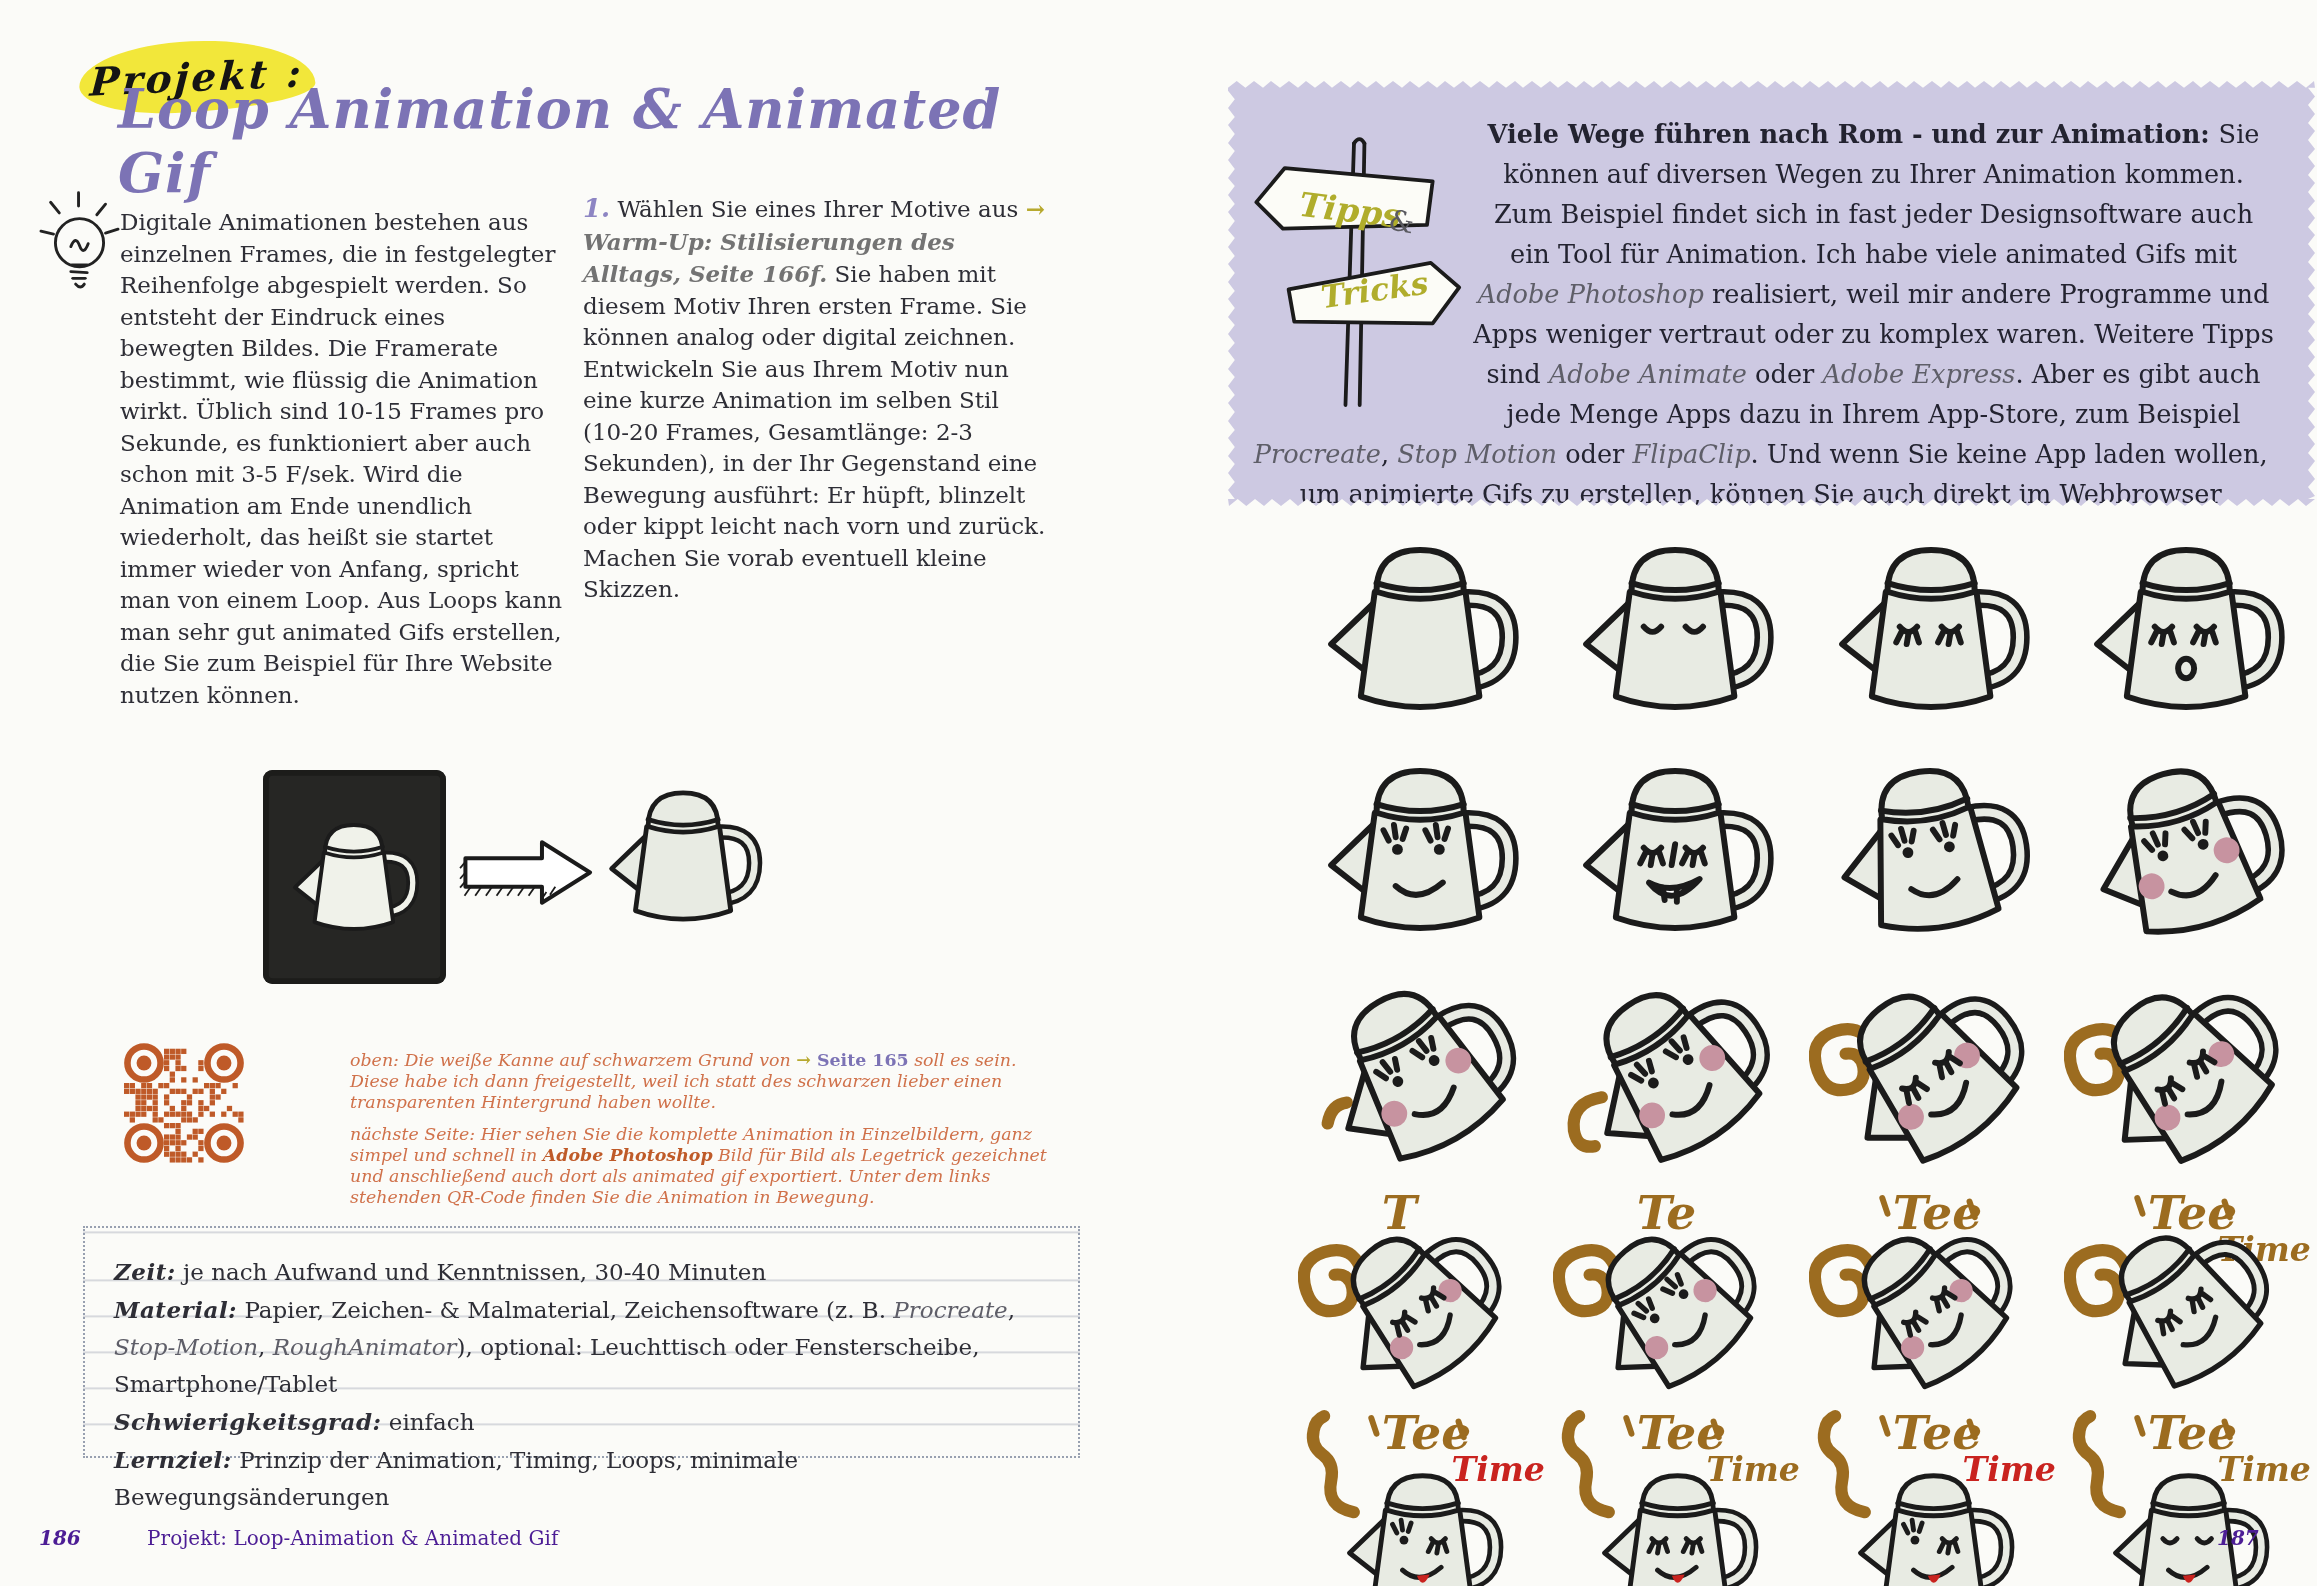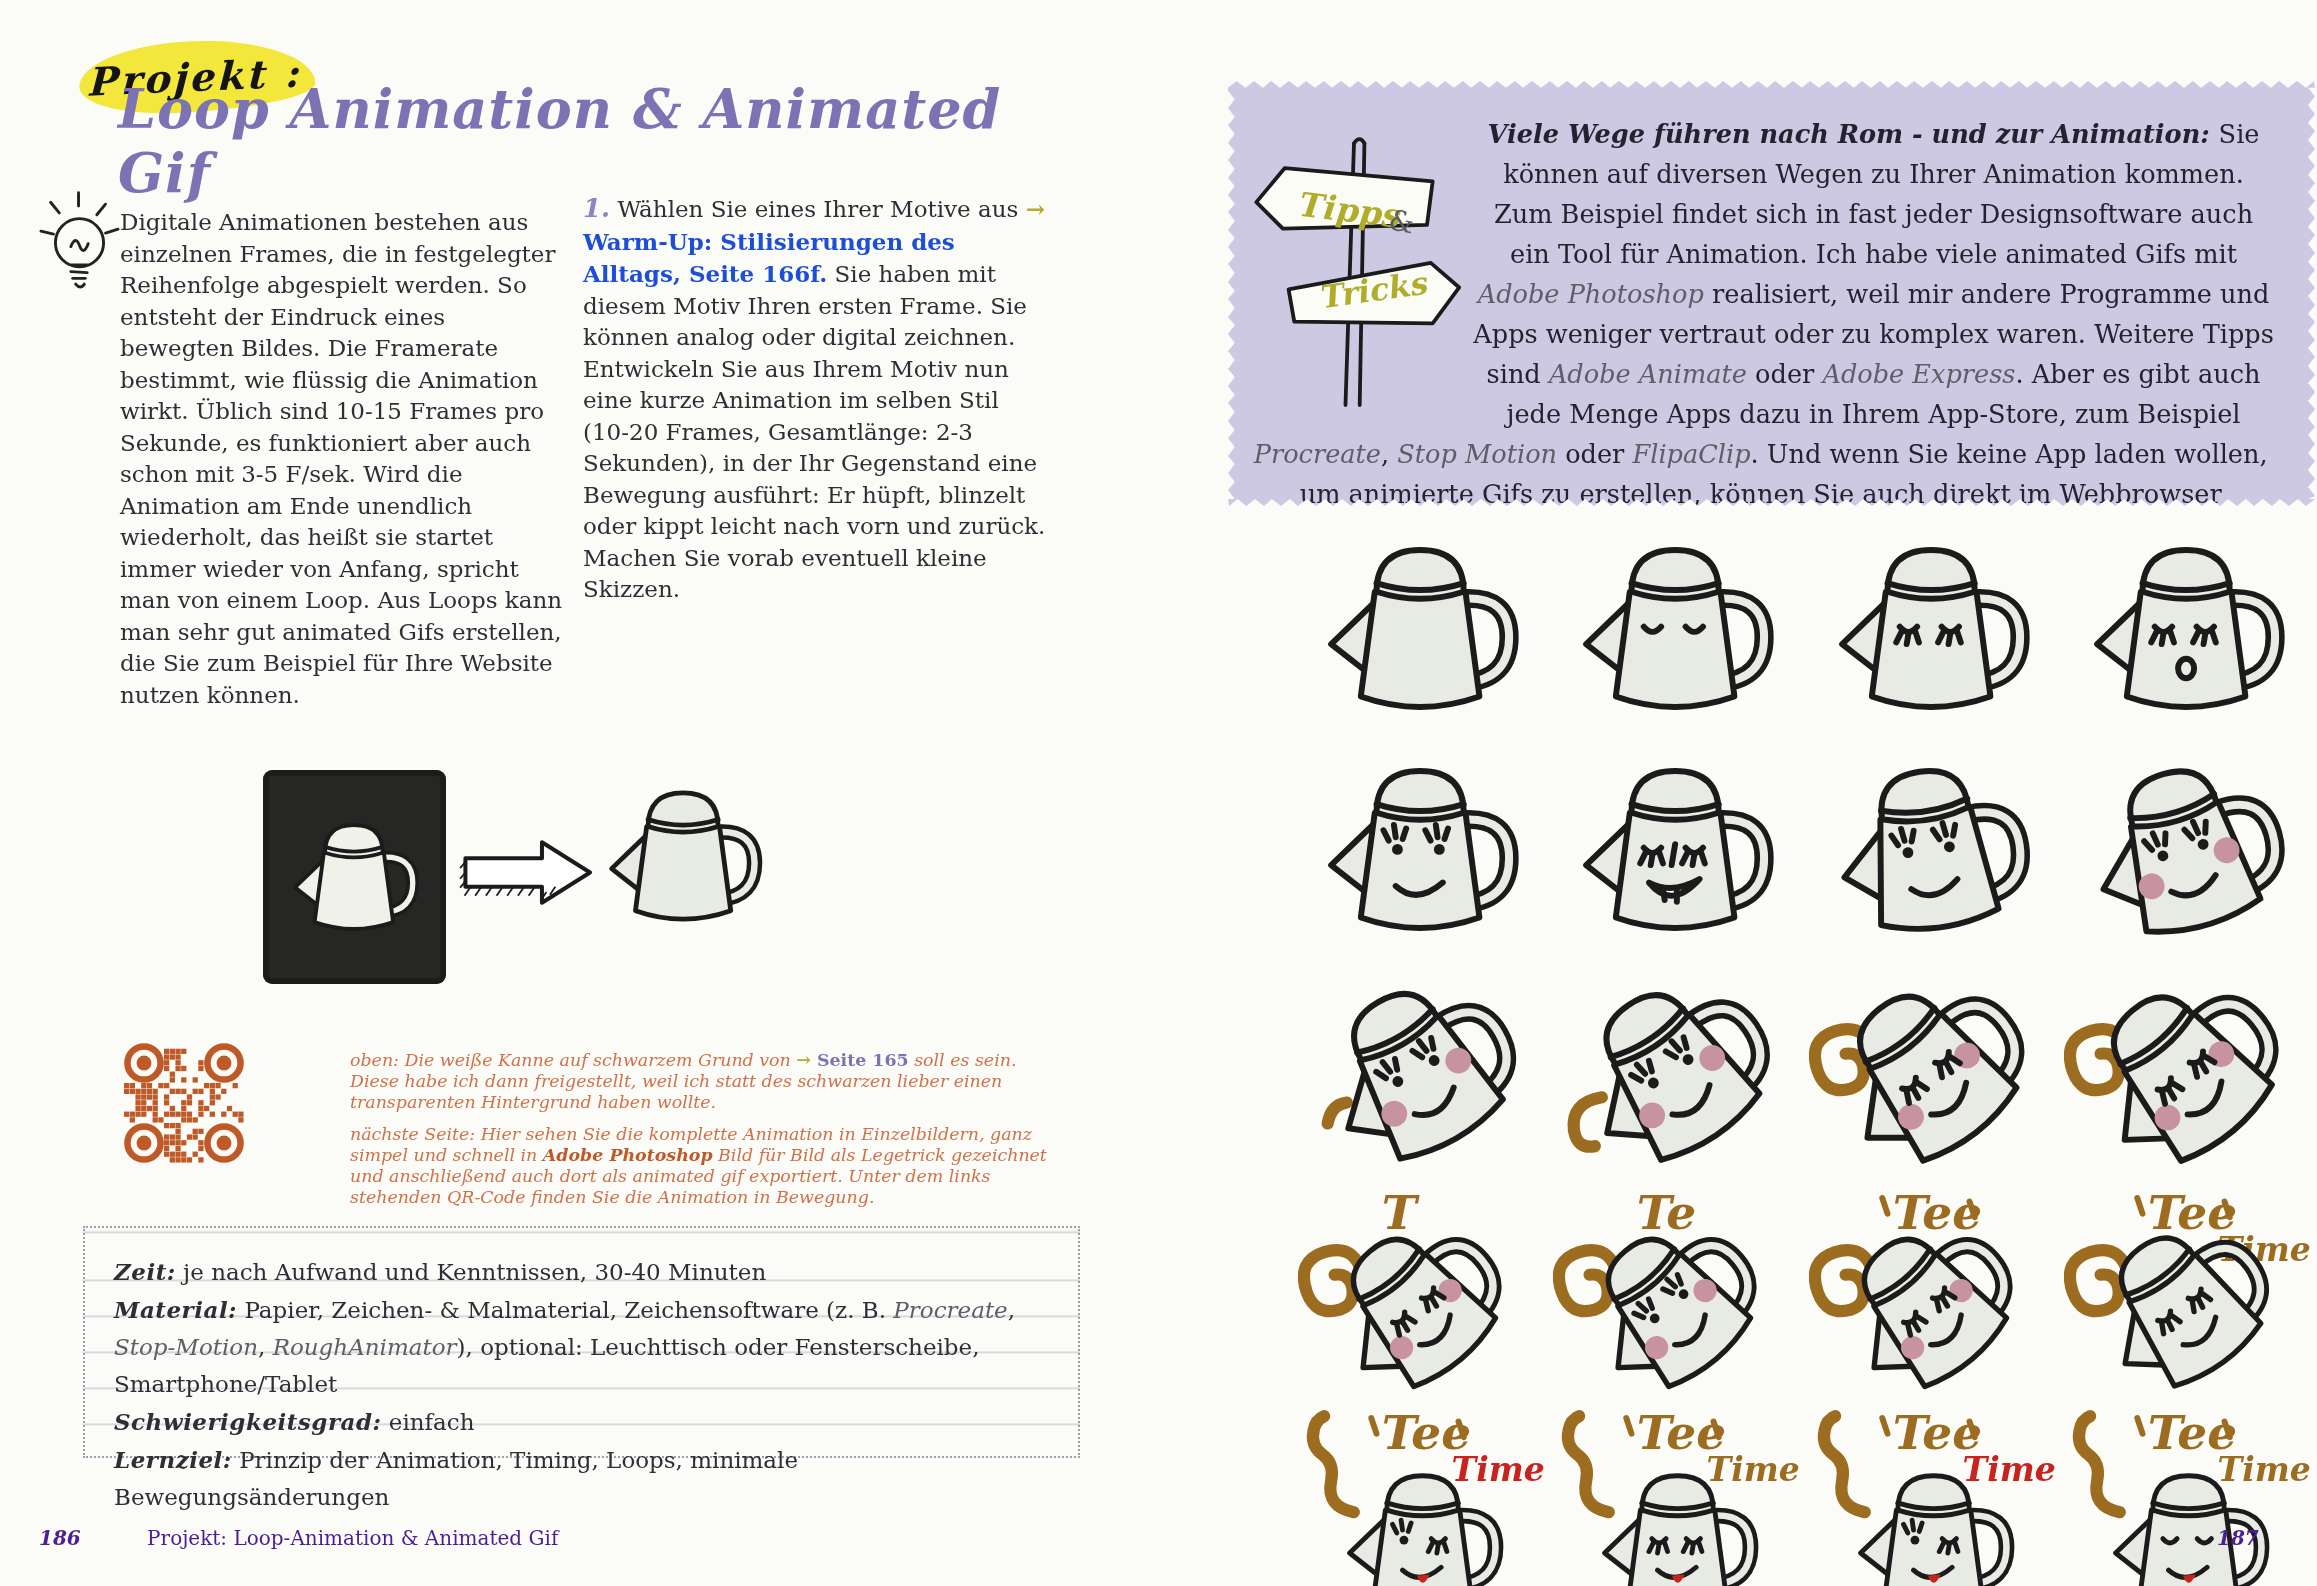--- a/index.html
+++ b/index.html
@@ -15,23 +15,23 @@
   h1.title{position:absolute;left:118px;top:77px;margin:0;width:985px;
     font-size:54px;font-weight:bold;font-style:italic;color:#7c73b5;letter-spacing:1px;}
   .bulb{position:absolute;left:35px;top:183px;width:89px;height:131px;}
   .col{position:absolute;font-size:23px;line-height:31.5px;hyphens:auto;text-align:left;}
   .col1{left:120px;top:207px;width:446px;}
   .col2{left:583px;top:193px;width:463px;}
   .col p{margin:0 0 0 0;}
   .col .gap{height:21px;}
   .stepnum{color:#8d85c3;font-weight:bold;font-style:italic;font-size:26px;}
   .sg-n{}
-  .sg-b{font-weight:bold;font-style:italic;}
+  .sg-b{font-weight:bold;}
   .sg-i{font-style:italic;color:#5e5e68;}
-  .sg-link{color:#1d4ed8;font-weight:bold;}
+  .sg-link{color:#737373;font-weight:bold;font-style:italic;}
   .sg-arrow{color:#b7a92f;font-weight:bold;font-style:normal;}
   .sg-pref{color:#7c73b5;font-weight:bold;font-style:normal;}
   .sg-ob{color:#bf5a28;font-weight:bold;}
 
   .blacksq{position:absolute;left:263px;top:770px;width:183px;height:214px;
     background:#262624;border-radius:9.7px;box-shadow:inset 0 0 0 5.8px #1c1c1a;
     display:flex;align-items:center;justify-content:center;}
   .blacksq > div{width:164px;height:154px;}
   #arrow-icon{position:absolute;left:456px;top:828px;width:147px;height:89px;}
   #kettle-cut{position:absolute;left:585px;top:765px;width:199px;height:182px;}

